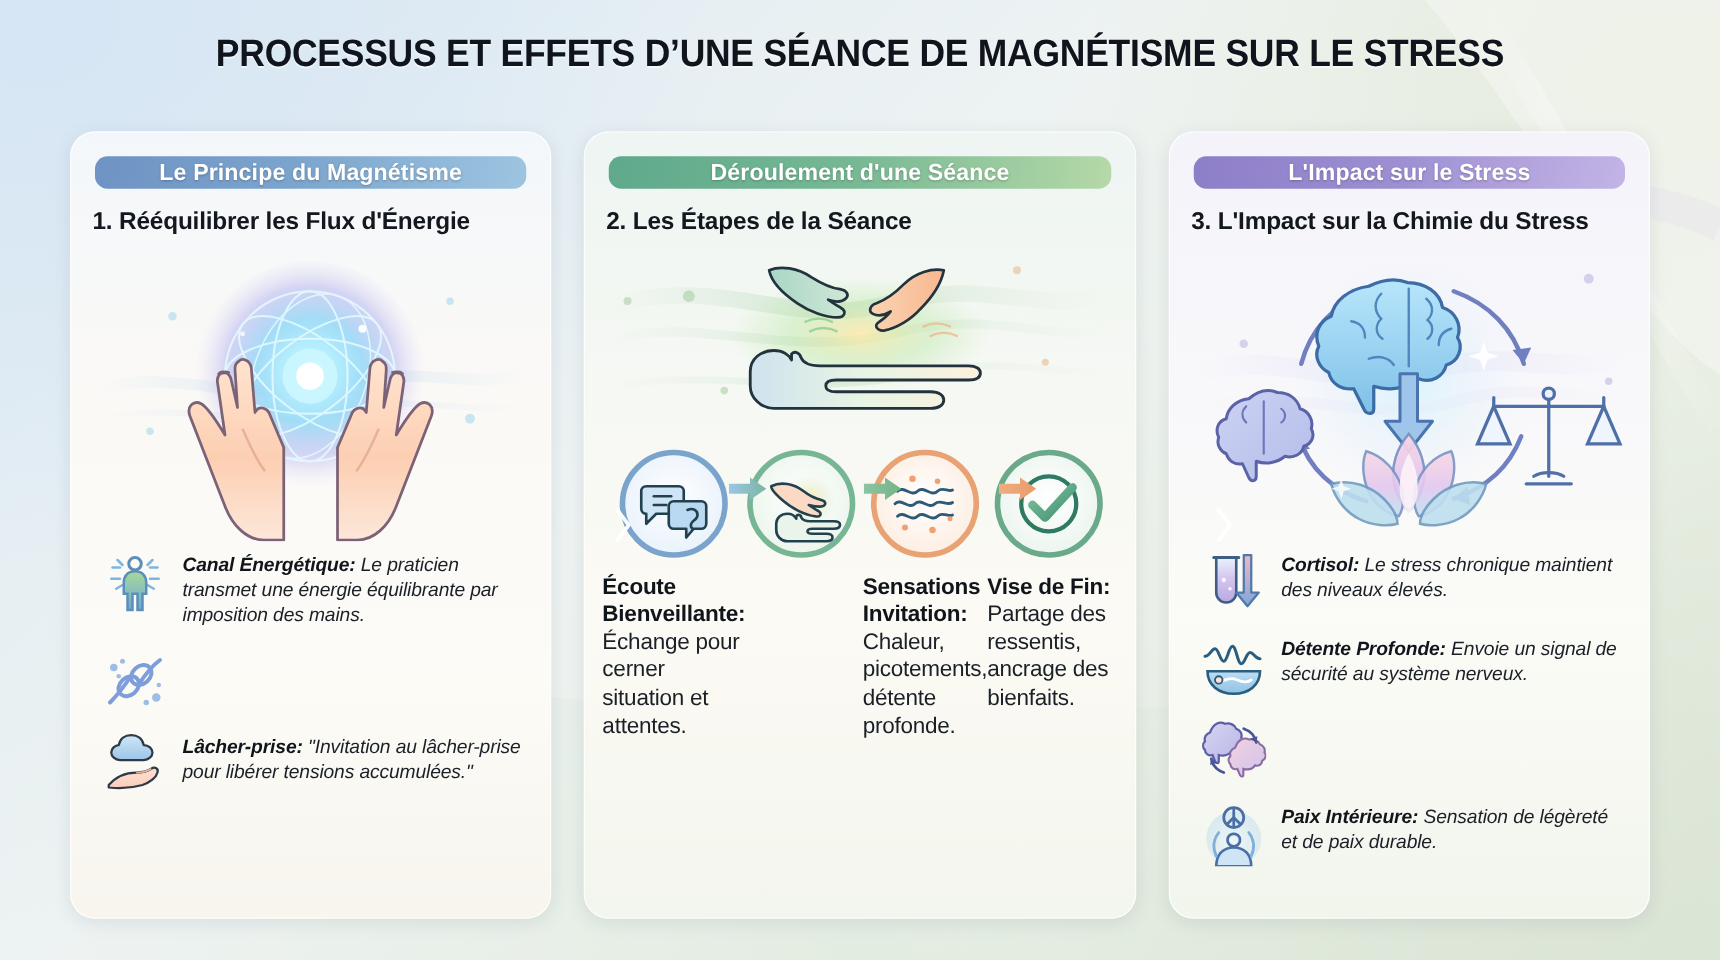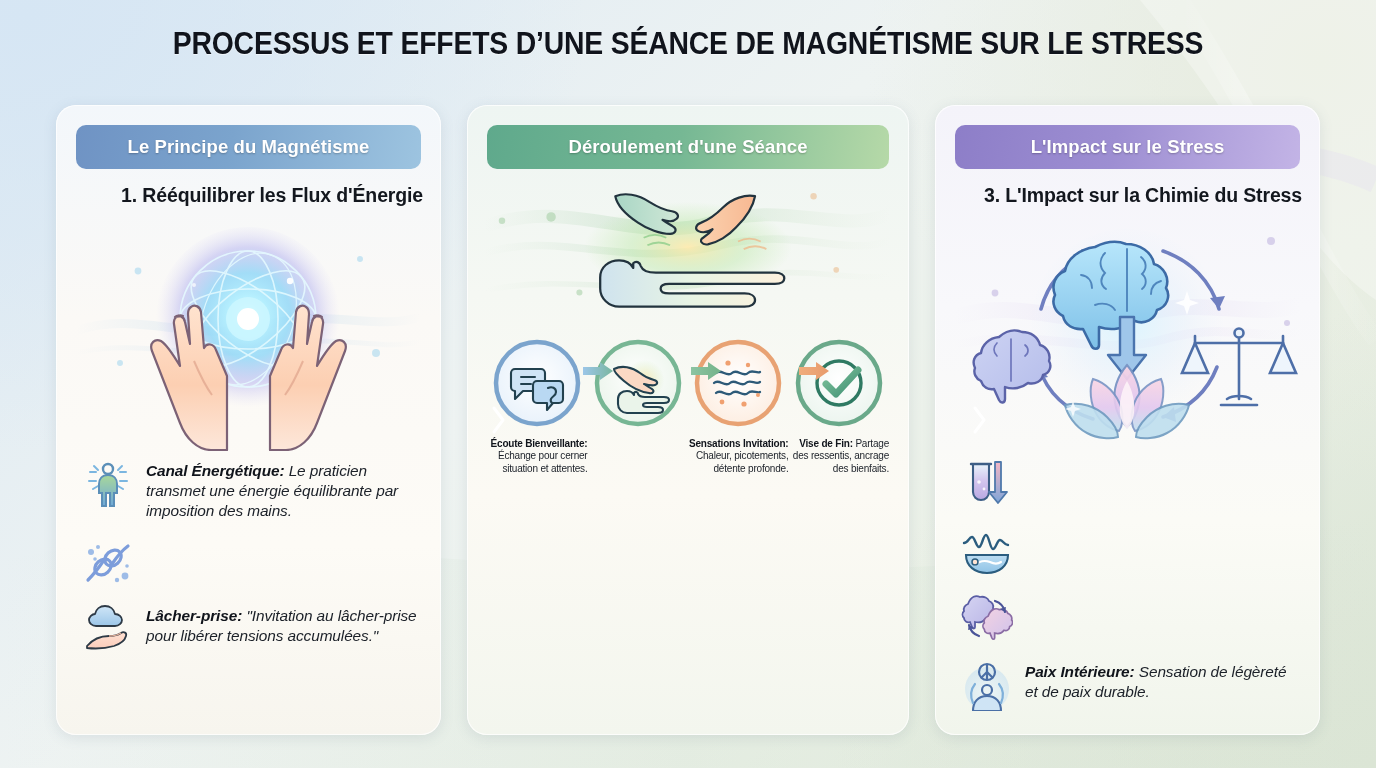--- a/index.html
+++ b/index.html
@@ -69,39 +69,39 @@
     width: 18px; height: 40px;
     transform: translateY(-50%);
     pointer-events: none;
     z-index: 5;
   }
   .chev.a { left: 434px; }
   .chev.b { left: 915px; }
 
   
   .banner {
-    height: 44px;
+    height: 26px;
     border-radius: 10px;
     display: flex;
     align-items: center;
     justify-content: center;
     color: #ffffff;
     font-size: 18.5px;
     font-weight: 700;
     letter-spacing: .1px;
     text-shadow: 0 1px 2px rgba(0,0,0,.26);
     margin: 0 2px;
   }
   .banner.b1 { background: linear-gradient(100deg,#6f93c4 0%, #7ba4cd 45%, #9dc4e0 100%); }
   .banner.b2 { background: linear-gradient(100deg,#5fa98c 0%, #76b894 48%, #b6d9a8 100%); }
   .banner.b3 { background: linear-gradient(100deg,#8d7ec8 0%, #9d8ed2 46%, #c3b4e6 100%); }
 
   .subtitle {
     margin-top: 15px;
-    text-align: right;
+    text-align: left;
     font-size: 19.5px;
     font-weight: 700;
     color: #13171e;
     letter-spacing: -0.15px;
   }
 
   
   .hero { position: relative; margin-top: 6px; }
   .hero.h1 { height: 238px; }
   .hero.h2 { height: 150px; }
@@ -122,22 +122,22 @@
   }
   .btext b { font-weight: 700; color: #10141b; }
 
   
   .steps { margin-top: 12px; display: flex; align-items: flex-start; justify-content: space-between; padding: 0 2px; }
   .step { width: 104px; display: flex; flex-direction: column; align-items: center; position: relative; }
   .step .circ { width: 92px; height: 92px; }
   .step .circ svg { width: 92px; height: 92px; display: block; }
   .steplabel {
     margin-top: 9px;
-    text-align: right;
-    font-size: 10px;
+    text-align: left;
+    font-size: 18px;
     line-height: 1.23;
     color: #1b2028;
     letter-spacing: -0.2px;
   }
   .steplabel b { font-weight: 700; color: #10141b; display: inline; }
   .arrow { position: absolute; top: 36px; width: 30px; height: 20px; }
   .arrow.a1 { left: 98px; }
   .arrow.a2 { left: 206px; }
   .arrow.a3 { left: 314px; }
   .steps-wrap { position: relative; }
@@ -303,20 +303,21 @@
             </svg>
           </span>
           <span class="btext"><b>Lâcher-prise:</b><span> "Invitation au lâcher-prise pour libérer tensions accumulées."</span></span>
         </div>
 
       </div>
     </div>
 
     <div class="card c2">
       <div class="banner b2">Déroulement d'une Séance</div>
+      <div class="subtitle">2. Les Étapes de la Séance</div>
 
       <div class="hero h2">
         <svg viewBox="0 0 430 150">
           <defs>
             <linearGradient id="gw" x1="0" y1="0" x2="1" y2="0">
               <stop offset="0%" stop-color="#bcd9bd" stop-opacity="0"></stop>
               <stop offset="45%" stop-color="#a9d2ae" stop-opacity=".8"></stop>
               <stop offset="100%" stop-color="#cfe3c8" stop-opacity="0"></stop>
             </linearGradient>
             <radialGradient id="glo" cx="50%" cy="50%" r="50%">
@@ -631,37 +632,39 @@
               </defs>
               <path d="M12,6 h16 v28 a8,8 0 0 1 -16,0 z" fill="url(#tt)" stroke="#3e5e86" stroke-width="2.1"></path>
               <path d="M10,6 h20" stroke="#3e5e86" stroke-width="2.4" stroke-linecap="round"></path>
               <g fill="#ffffff" opacity=".85">
                   <circle cx="18" cy="24" r="1.8"></circle>
                   <circle cx="23" cy="31" r="1.4"></circle>
                 </g>
               <path d="M40,6 l0,30 l6,0 l-9,11 l-9,-11 l6,0 l0,-30 z" fill="url(#ard)" stroke="#4f79ab" stroke-width="1.8" stroke-linejoin="round" transform="translate(0,-2)"></path>
             </svg>
           </span>
+          <span class="btext"><b>Cortisol:</b><span> Le stress chronique maintient des niveaux élevés.</span></span>
         </div>
 
         <div class="bullet">
           <span class="bicon">
             <svg viewBox="0 0 52 52">
               <defs>
                   <linearGradient id="bw" x1="0" y1="0" x2="0" y2="1">
                     <stop offset="0%" stop-color="#bcddf2"></stop>
                     <stop offset="100%" stop-color="#8fc3e6"></stop>
                   </linearGradient>
                 </defs>
               <path d="M3,18 c4,0 5,-6 8,-6 c3,0 4,10 7,10 c3,0 4,-12 7,-12 c3,0 4,14 7,14 c3,0 4,-9 7,-9 c3,0 4,5 8,5" fill="none" stroke="#2b5d7f" stroke-width="2.4" stroke-linecap="round" stroke-linejoin="round"></path>
               <path d="M5,30 c0,11 9,18 21,18 c12,0 21,-7 21,-18 z" fill="url(#bw)" stroke="#2b5d7f" stroke-width="2.1"></path>
               <path d="M14,40 c4,-4 10,-5 15,-3 c4,2 8,2 11,0" fill="none" stroke="#ffffff" stroke-width="2.2" stroke-linecap="round"></path>
               <circle cx="14" cy="37" r="3" fill="#ffe3d2" stroke="#2b5d7f" stroke-width="1.5"></circle>
             </svg>
           </span>
+          <span class="btext"><b>Détente Profonde:</b><span> Envoie un signal de sécurité au système nerveux.</span></span>
         </div>
 
         <div class="bullet">
           <span class="bicon">
             <svg viewBox="0 0 52 52">
               <defs>
                 <linearGradient id="bb1" x1="0" y1="0" x2="1" y2="1">
                     <stop offset="0%" stop-color="#d6d5f2"></stop>
                     <stop offset="100%" stop-color="#b8b4e6"></stop>
                   </linearGradient>

